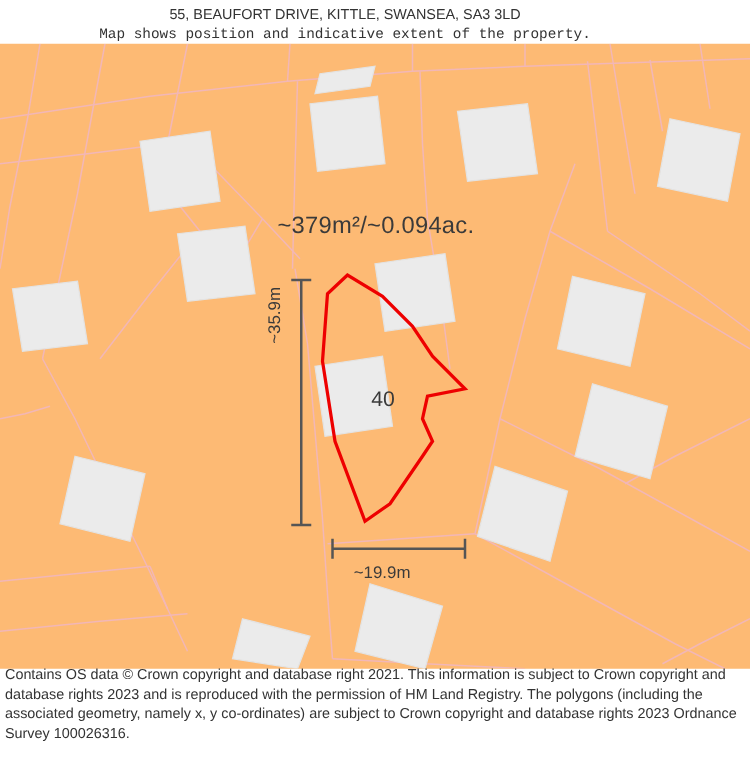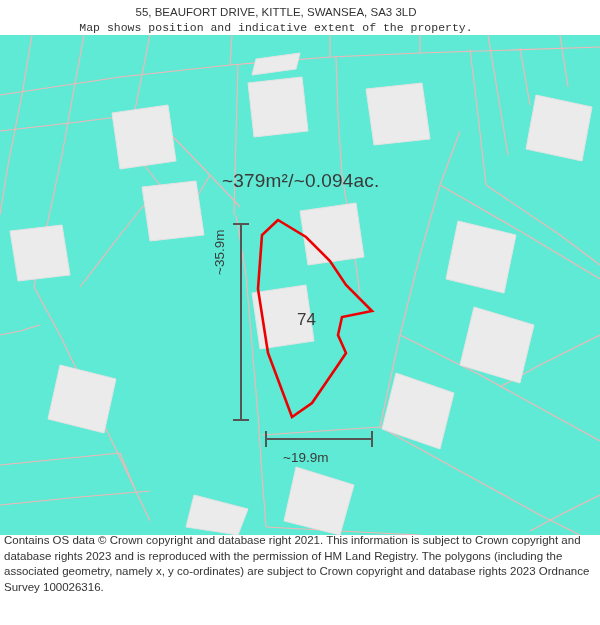--- a/index.html
+++ b/index.html
@@ -30,21 +30,21 @@
     color: #333;
     line-height: 15px;
     font-family: Liberation Mono, monospace;
   }
   .map-wrap {
     position: relative;
     width: 600px;
     height: 500px;
     margin: 0;
     overflow: hidden;
-    background: #5eead4;
+    background: #fdba74;
   }
   .map-svg {
     position: absolute;
     left: 0;
     top: 0;
   }
   .area-label {
     position: absolute;
     left: 222px;
     top: 135px;
@@ -163,18 +163,18 @@
     </g>
 
     <g stroke="#555555" stroke-width="2">
       <line x1="266" y1="404" x2="372" y2="404"></line>
       <line x1="266" y1="396" x2="266" y2="412"></line>
       <line x1="372" y1="396" x2="372" y2="412"></line>
     </g>
   </svg>
 
   <div class="area-label">~379m²/~0.094ac.</div>
-  <div class="plot-number">74</div>
+  <div class="plot-number">40</div>
   <div class="v-dim-label">~35.9m</div>
   <div class="h-dim-label">~19.9m</div>
 </div>
 
 <div class="footer">Contains OS data © Crown copyright and database right 2021. This information is subject to Crown copyright and database rights 2023 and is reproduced with the permission of HM Land Registry. The polygons (including the associated geometry, namely x, y co-ordinates) are subject to Crown copyright and database rights 2023 Ordnance Survey 100026316.</div>
 
 </body></html>

